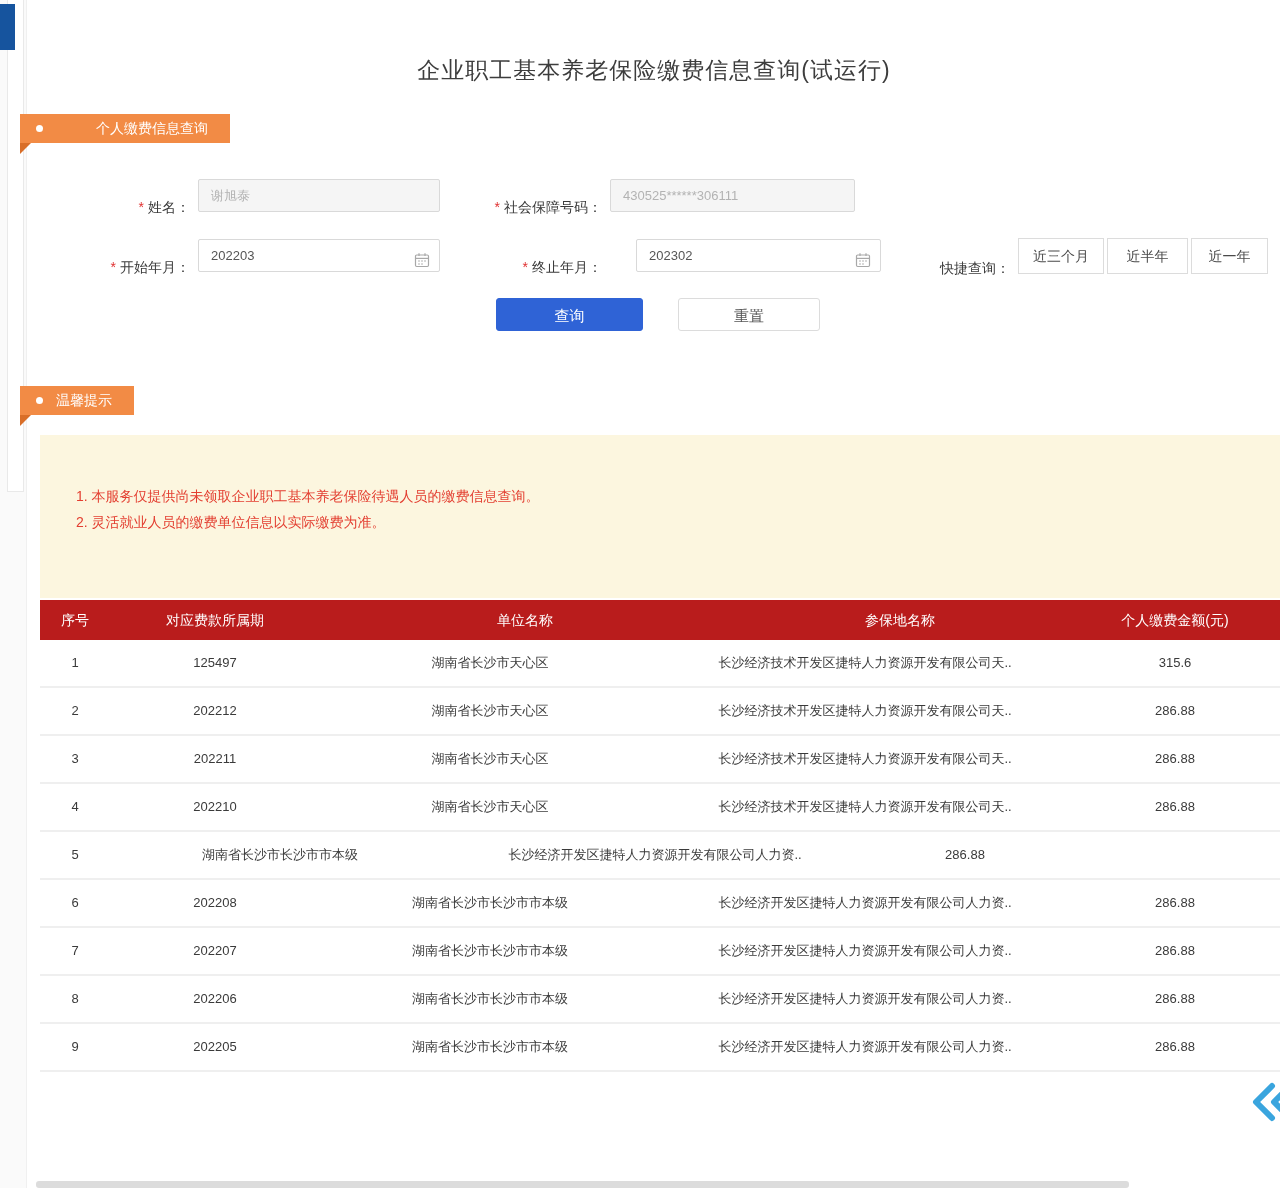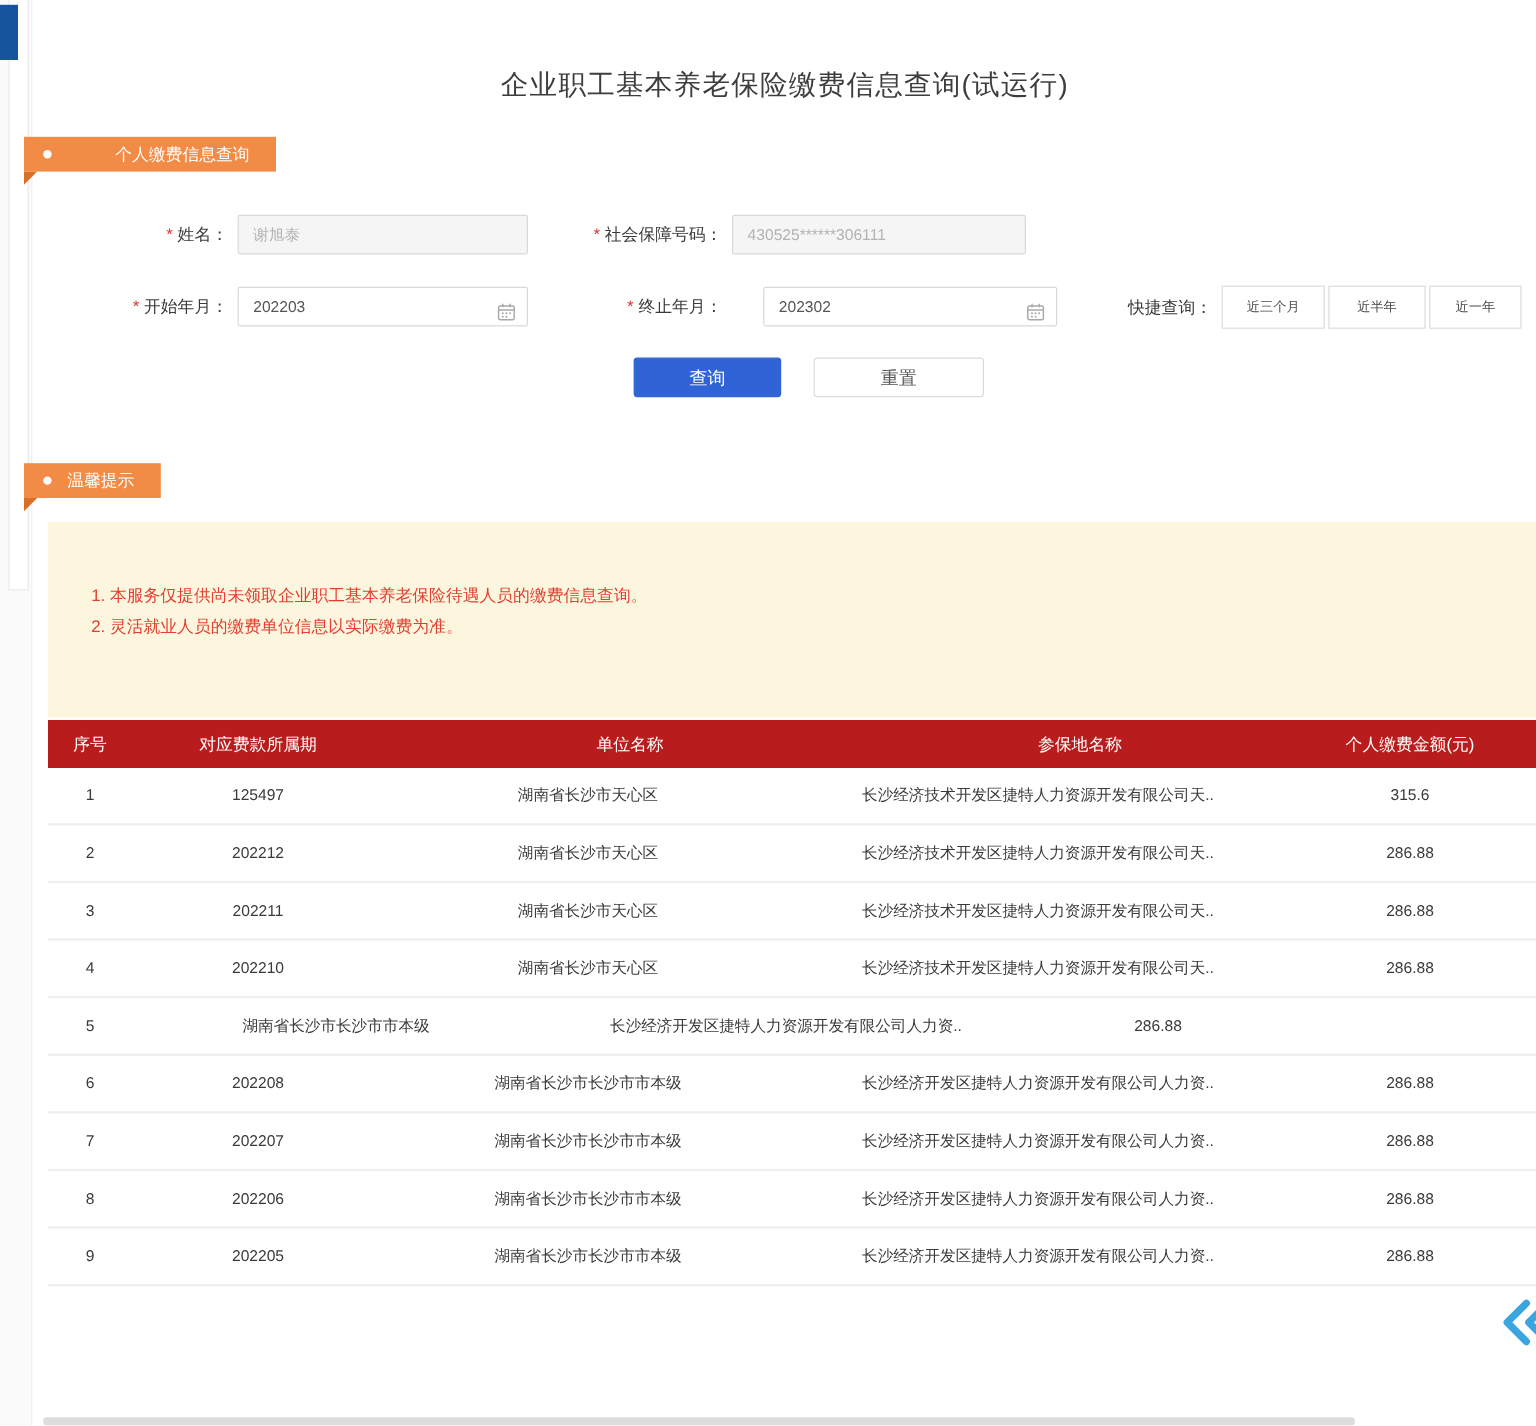--- a/index.html
+++ b/index.html
@@ -19,29 +19,29 @@
 
   
   .ribbon { position:absolute; left:20px; height:29px; background:#F28B45; color:#fff;
             display:inline-flex; align-items:center; font-size:14px;
             padding:0 22px 0 16px; z-index:5; }
   .ribbon .dot { width:7px; height:7px; border-radius:50%; background:#fff; margin-right:13px; }
   .ribbon-fold { position:absolute; left:20px; width:0; height:0; z-index:4;
                  border-top:11px solid #D96E28; border-right:11px solid transparent; }
 
   
-  .lbl { position:absolute; height:33px; line-height:33px; font-size:14px; color:#3a3a3a; text-align:right; }
+  .lbl { position:absolute; height:33px; line-height:33px; font-size:14px; color:#3a3a3a; text-align:right;margin-top:12px; }
   .req { color:#E03131; margin-right:4px; font-size:14px; }
   .inp { position:absolute; height:33px; border:1px solid #d9d9d9; border-radius:2px;
          font-size:13px; line-height:31px; padding:0 30px 0 12px; background:#fff; color:#555;
          white-space:nowrap; overflow:hidden; }
   .inp.disabled { background:#f5f5f5; color:#b3b3b3; }
   .cal { position:absolute; right:9px; top:8px; cursor:pointer; }
   .quick-btn { position:absolute; height:36px; background:#fff; border:1px solid #dcdcdc;
-               font-size:11px; color:#4a4a4a; text-align:center; line-height:34px; cursor:pointer; }
+               font-size:14px; color:#4a4a4a; text-align:center; line-height:34px; cursor:pointer; }
   .btn { position:absolute; height:33px; font-size:15px; text-align:center; line-height:33px;
          border-radius:3px; cursor:pointer; }
   .btn-primary { background:#2F63D6; color:#fff; border:1px solid #2F63D6; }
   .btn-plain { background:#fff; color:#555; border:1px solid #dcdcdc; }
 
   
   .notice { position:absolute; left:40px; top:435px; width:1240px; height:163px;
             background:#FCF6DF; padding:48px 30px 0 36px; }
   .notice div { font-size:14px; color:#E33E30; line-height:26px; }
 
@@ -125,21 +125,21 @@
           <circle cx="8" cy="12" r=".8" fill="#a8a8a8"></circle>
         </svg>
     </span>
   </div>
 
   <div class="lbl" style="left:928px;top:240px;width:82px;">快捷查询：</div>
   <div class="quick-btn" style="left:1018px;top:238px;width:86px;">近三个月</div>
   <div class="quick-btn" style="left:1107px;top:238px;width:81px;">近半年</div>
   <div class="quick-btn" style="left:1191px;top:238px;width:77px;">近一年</div>
 
-  <div class="btn btn-primary" style="left:528px;top:298px;width:123px;">查询</div>
+  <div class="btn btn-primary" style="left:496px;top:298px;width:147px;">查询</div>
   <div class="btn btn-plain" style="left:678px;top:298px;width:142px;">重置</div>
 
   <div class="ribbon" style="top:386px;">
     <span class="dot"></span>
     <span>温馨提示</span>
   </div>
   <div class="ribbon-fold" style="top:415px;"></div>
 
   <div class="notice">
     <div>1. 本服务仅提供尚未领取企业职工基本养老保险待遇人员的缴费信息查询。</div>

